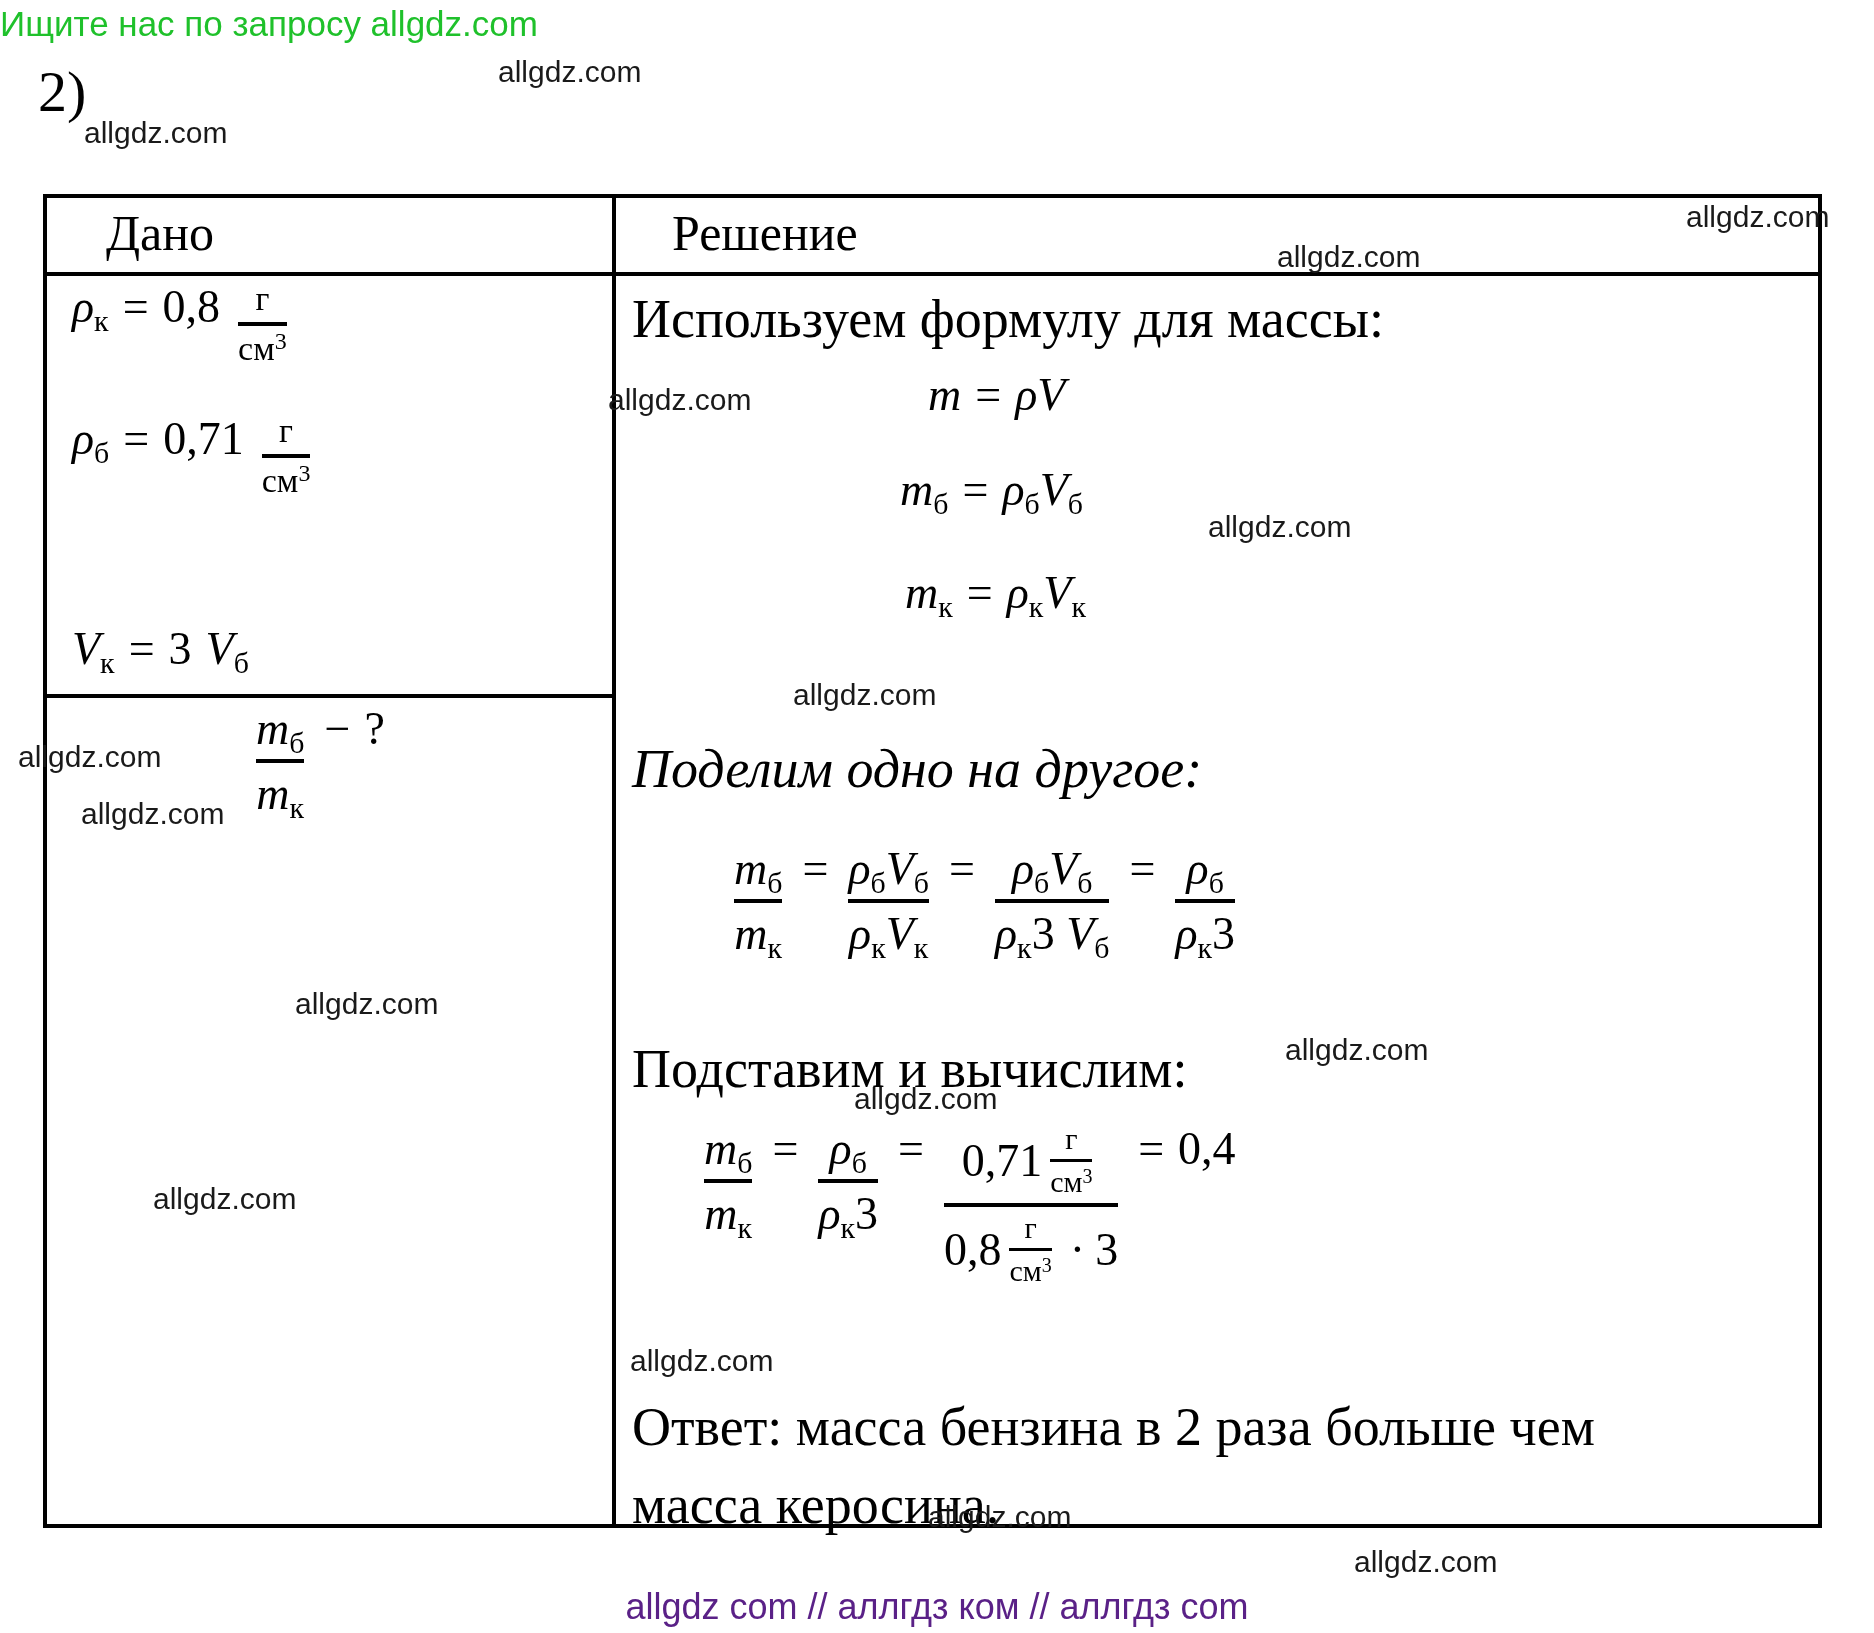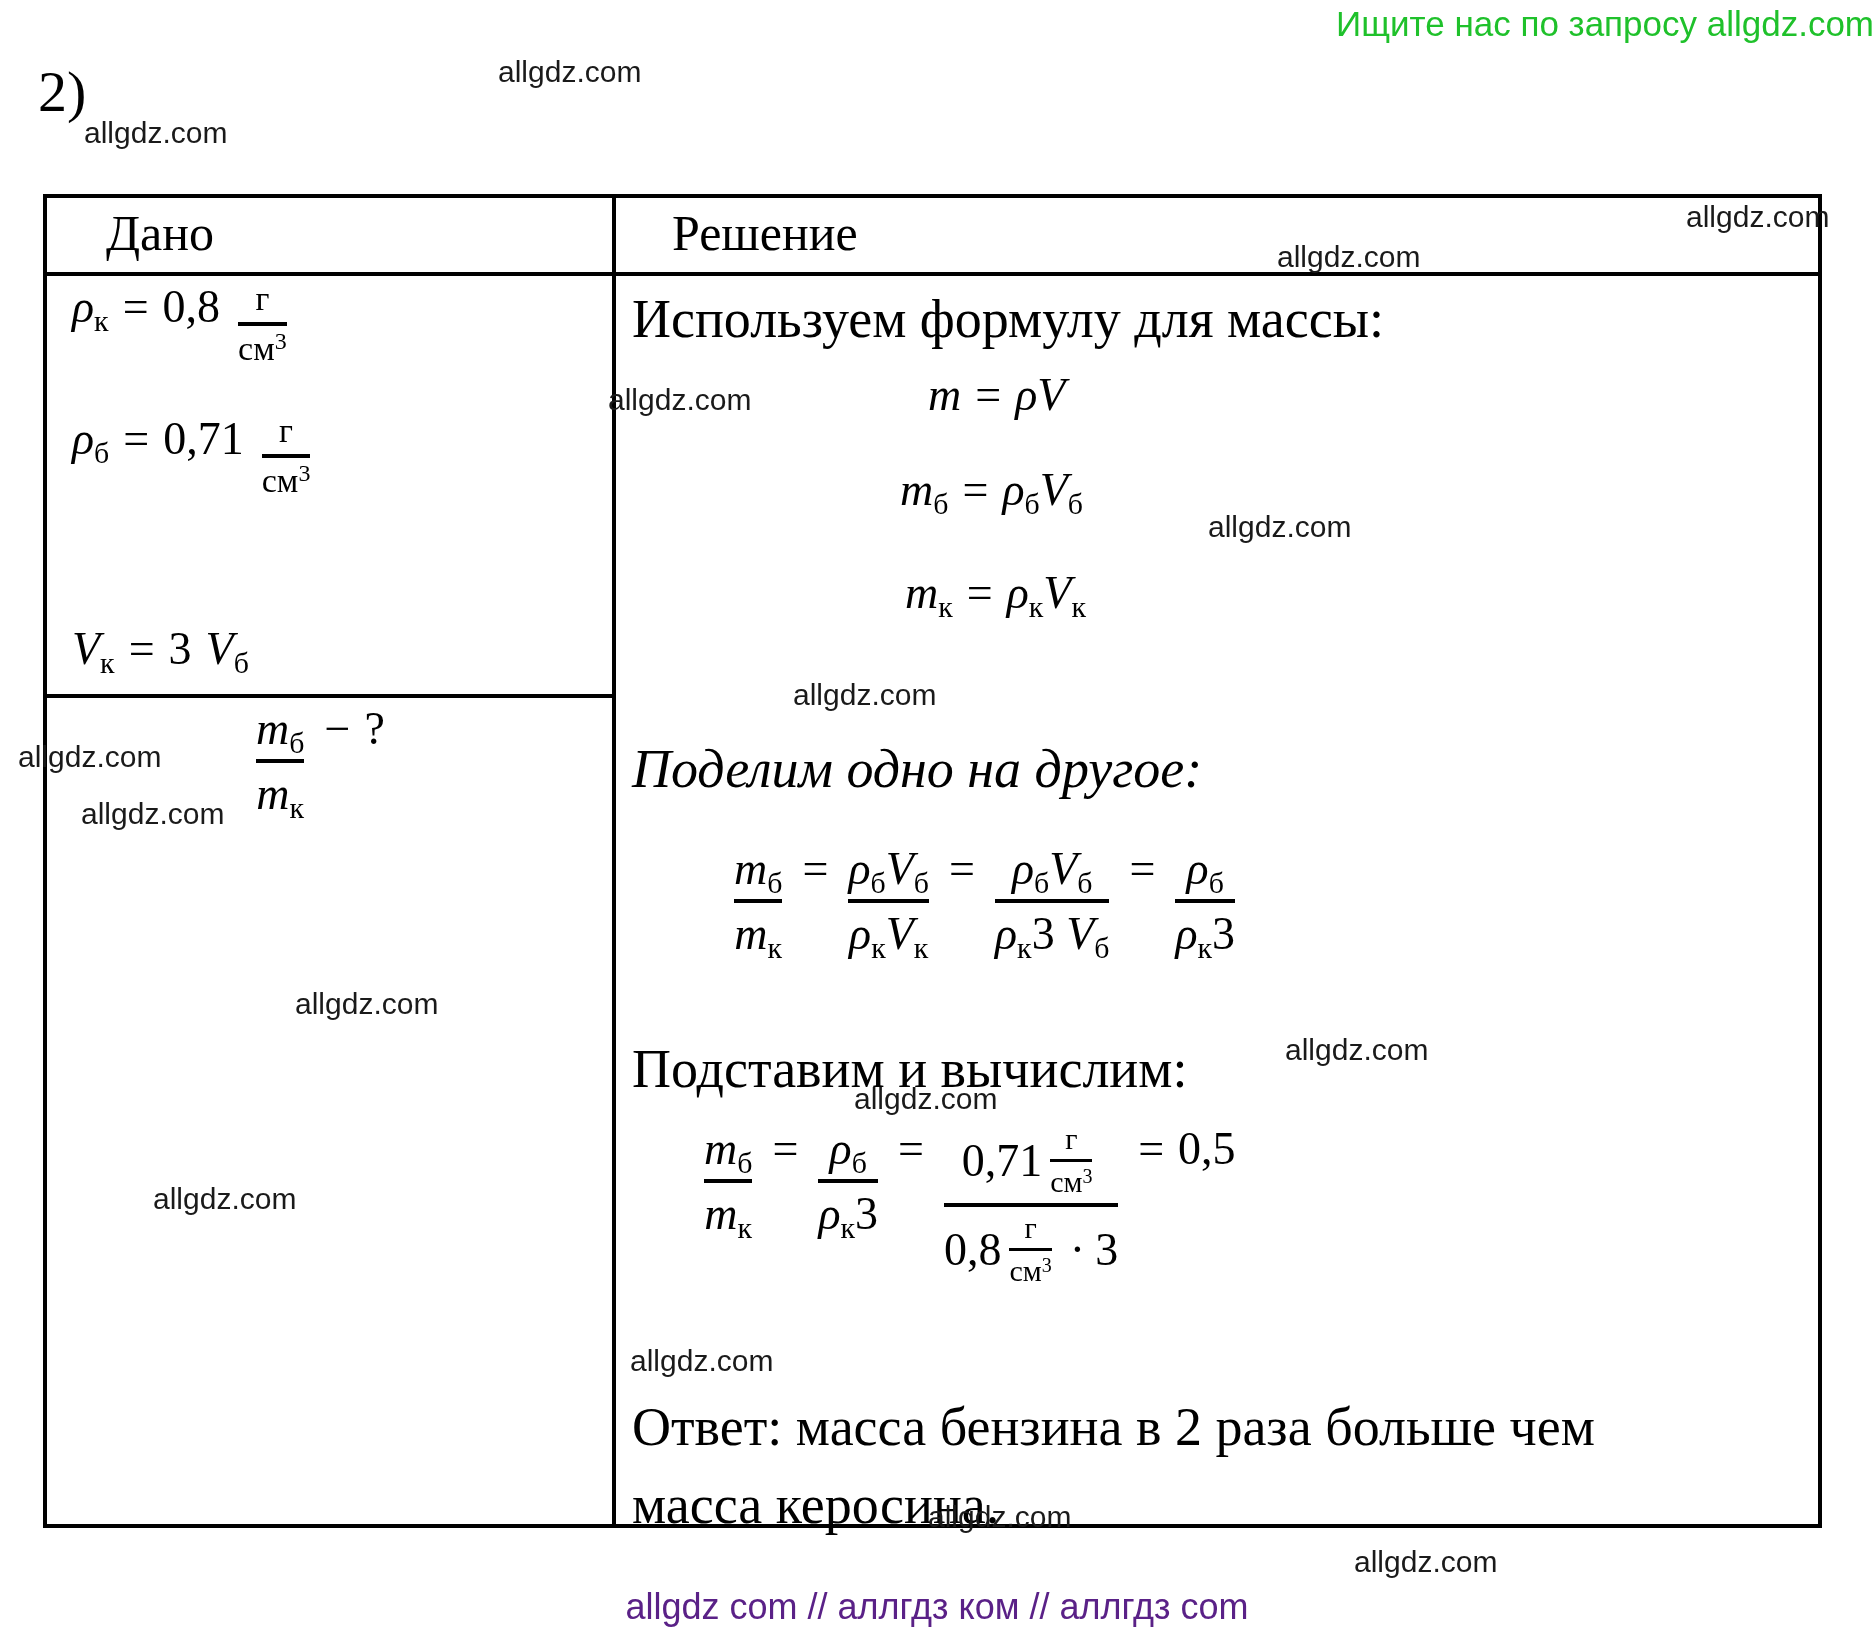--- a/index.html
+++ b/index.html
@@ -1,18 +1,18 @@
 <!DOCTYPE html>
 <html><head>
 <meta charset="utf-8">
 <style>
   html,body{margin:0;padding:0;background:#ffffff;}
   .page{position:relative;width:1874px;height:1633px;background:#ffffff;overflow:hidden;color:#000;}
   .wm{position:absolute;font-family:"Liberation Sans",sans-serif;font-size:30px;color:#1a1a1a;white-space:nowrap;z-index:3;}
-  .promo{position:absolute;top:4px;left:0;width:100%;text-align:right;
+  .promo{position:absolute;top:4px;left:0;width:100%;text-align:left;
          font-family:"Liberation Sans",sans-serif;font-size:35px;color:#1fc12b;z-index:2;}
   .pnum{position:absolute;left:38px;top:58px;font-family:"Liberation Serif",serif;font-size:58px;}
   .bline{position:absolute;background:#000;z-index:1;}
   .hdr{position:absolute;font-family:"Liberation Serif",serif;font-size:50px;white-space:nowrap;z-index:2;margin-left:40px;}
   .txt{position:absolute;font-family:"Liberation Serif",serif;font-size:54px;white-space:nowrap;z-index:2;}
   .txt.it{font-style:italic;}
   .eqrow{position:absolute;display:flex;align-items:flex-start;
          font-family:"Liberation Serif",serif;font-size:46px;white-space:nowrap;z-index:2;}
   .eqrow .v{font-style:italic;}
   .eqrow sub{font-size:0.65em;line-height:0;vertical-align:-0.3em;font-style:normal;}
@@ -183,21 +183,21 @@
         <span class="frac mini">
           <span>г</span>
           <span class="bar"></span>
           <span><span>см</span><sup>3</sup></span>
         </span>
         <span style="margin:0 10px">·</span>
         <span>3</span>
       </span>
     </span>
     <span class="op">=</span>
-    <span>0,5</span>
+    <span>0,4</span>
   </div>
 
   <div class="txt" style="left:632px;top:1396px">Ответ: масса бензина в 2 раза больше чем</div>
   <div class="txt" style="left:632px;top:1474px">масса керосина.</div>
 
   <div class="footer">allgdz com  //  аллгдз ком  //  аллгдз com</div>
 
 </div>
 
 </body></html>

